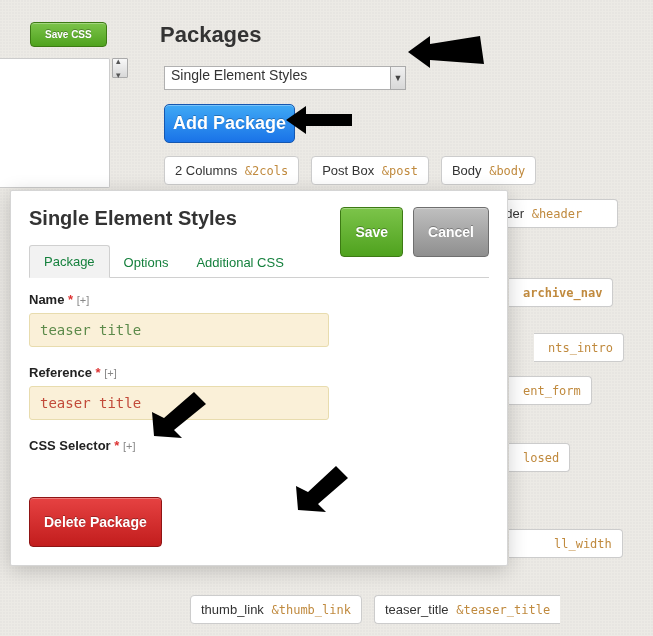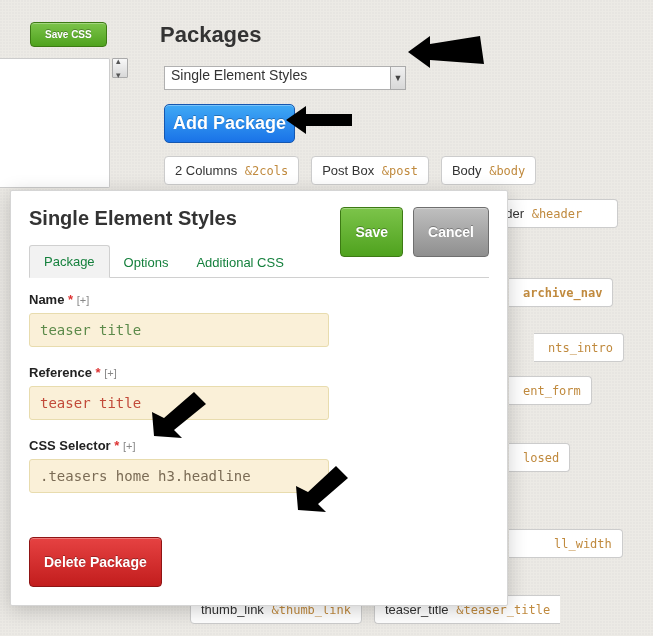--- a/index.html
+++ b/index.html
@@ -288,21 +288,20 @@
     </div>
     <input class="field-input fi-red" value="teaser_title" style="">
   </div>
 
   <div class="field-group">
     <div class="field-label">
       <span>CSS Selector</span>
       <span class="star">*</span>
       <span class="plus">[+]</span>
     </div>
-    <input class="field-input fi-dark" value=".teasers_home h3.headline" style="">
   </div>
 
   <div class="modal-footer">
     <button class="g-btn red">Delete Package</button>
   </div>
 </div>
 
 <svg class="arrow" style="top:24px; left:408px;" width="80" height="56">
   <polygon points="0,28 22,12 22,20 72,12 76,40 22,36 22,44" fill="#000"></polygon>
 </svg>

